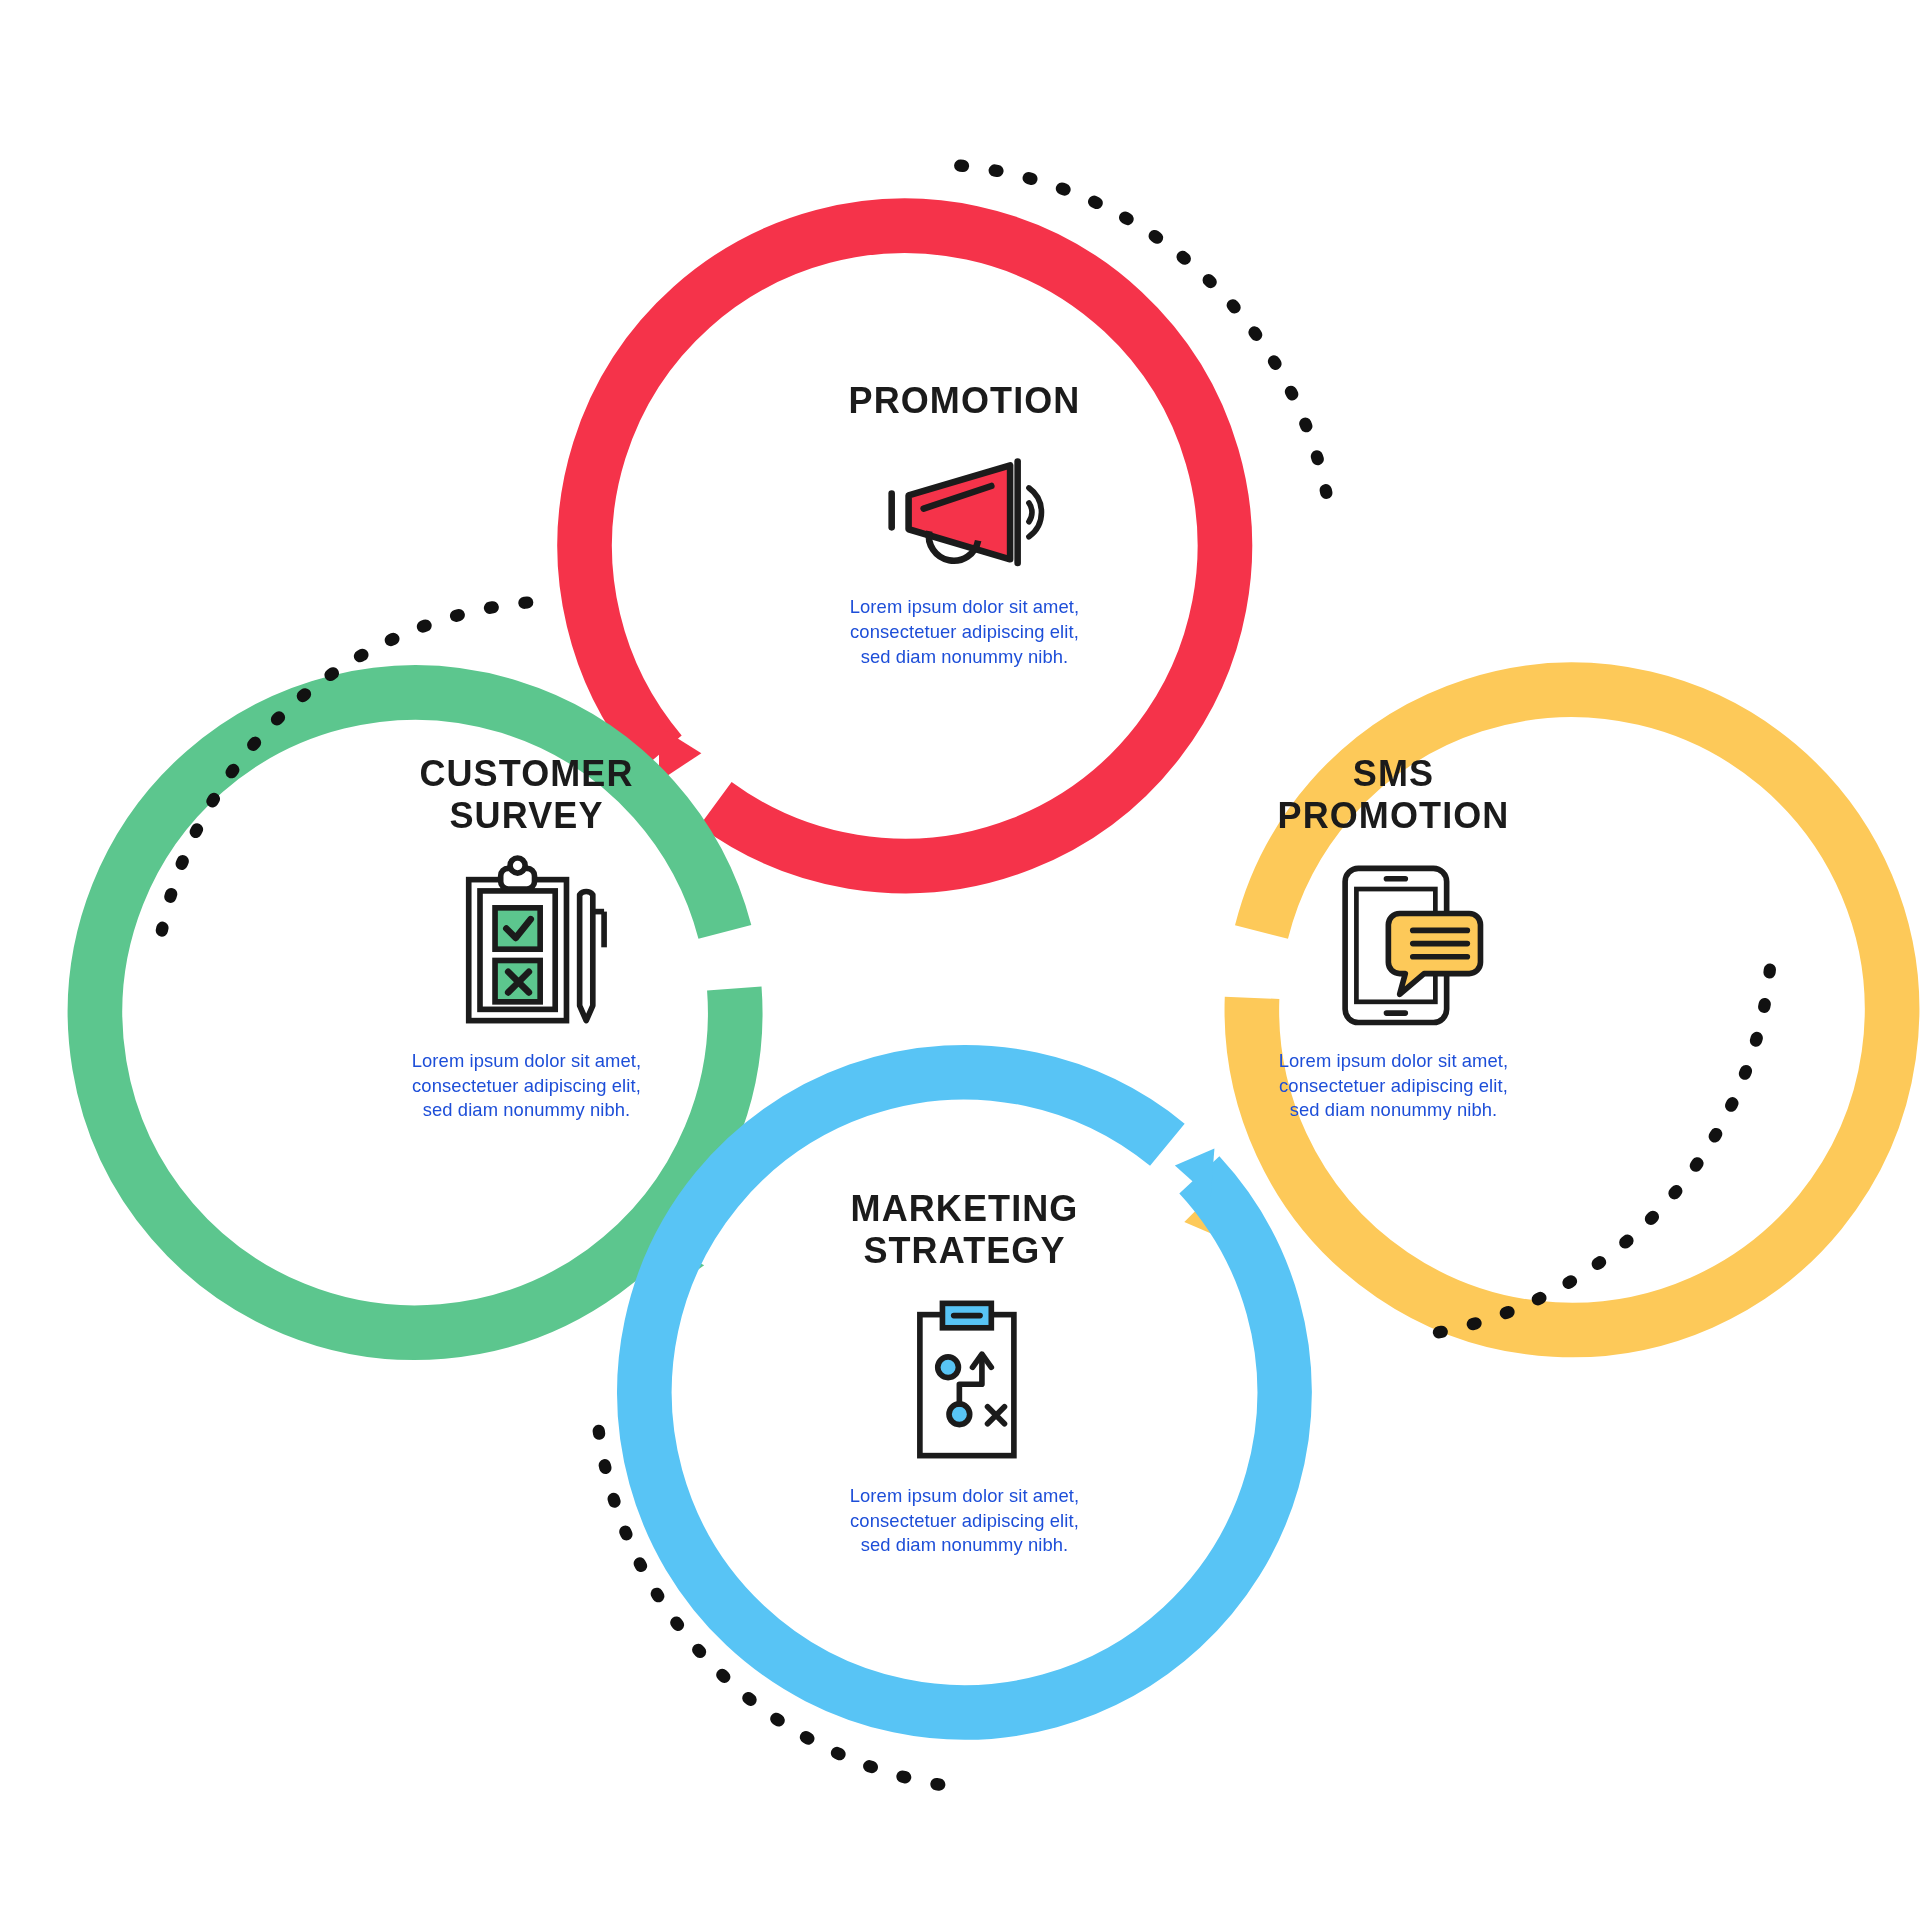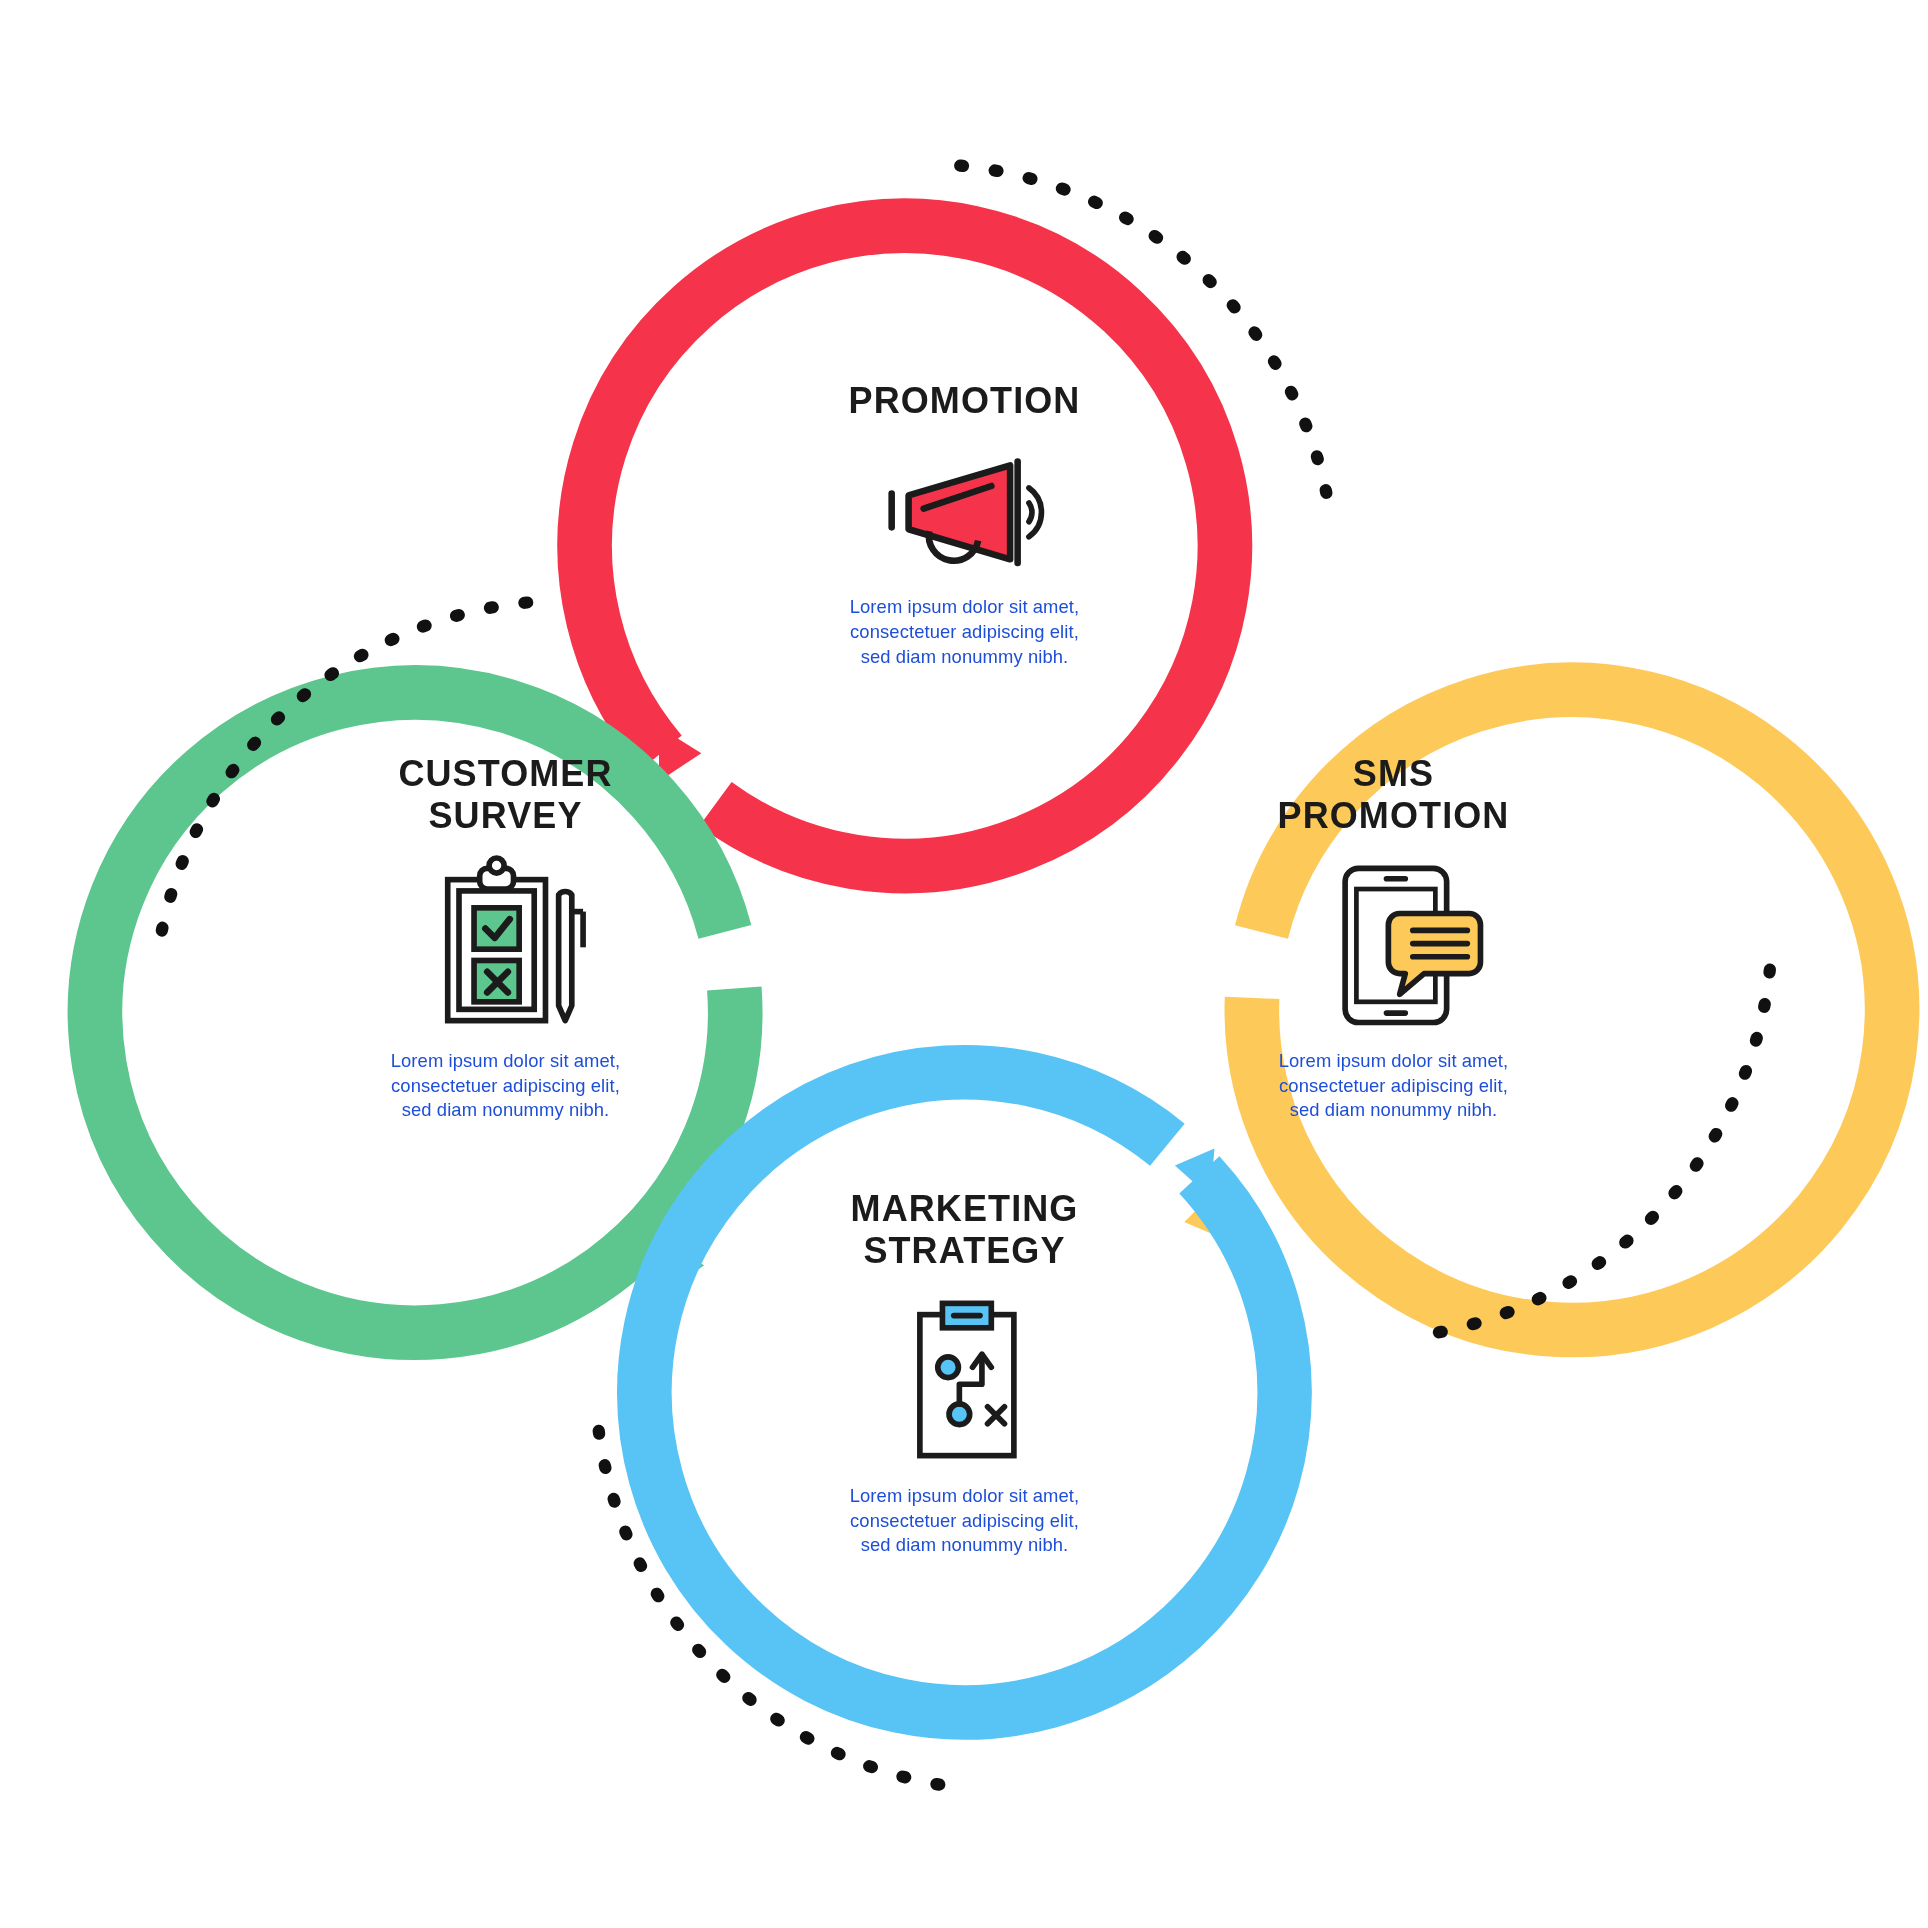--- a/index.html
+++ b/index.html
@@ -49,21 +49,21 @@
     line-height: 1.34;
     color: #1d4ed8;
     margin: 15px auto 0 auto;
     width: 320px;
     white-space: pre-line;
     letter-spacing: 0.1px;
   }
 
   
   #node-promotion        { left: 701px;  top: 380px; }
-  #node-customer-survey  { left: 242px;  top: 753px; }
+  #node-customer-survey  { left: 263px;  top: 753px; }
   #node-sms-marketing    { left: 1130px; top: 753px; }
   #node-marketing-strategy { left: 701px; top: 1188px; }
 </style>
 </head>
 <body>
 
 <div id="infographic">
 
   <svg class="stage-svg" viewBox="0 0 2048 2048">
 

